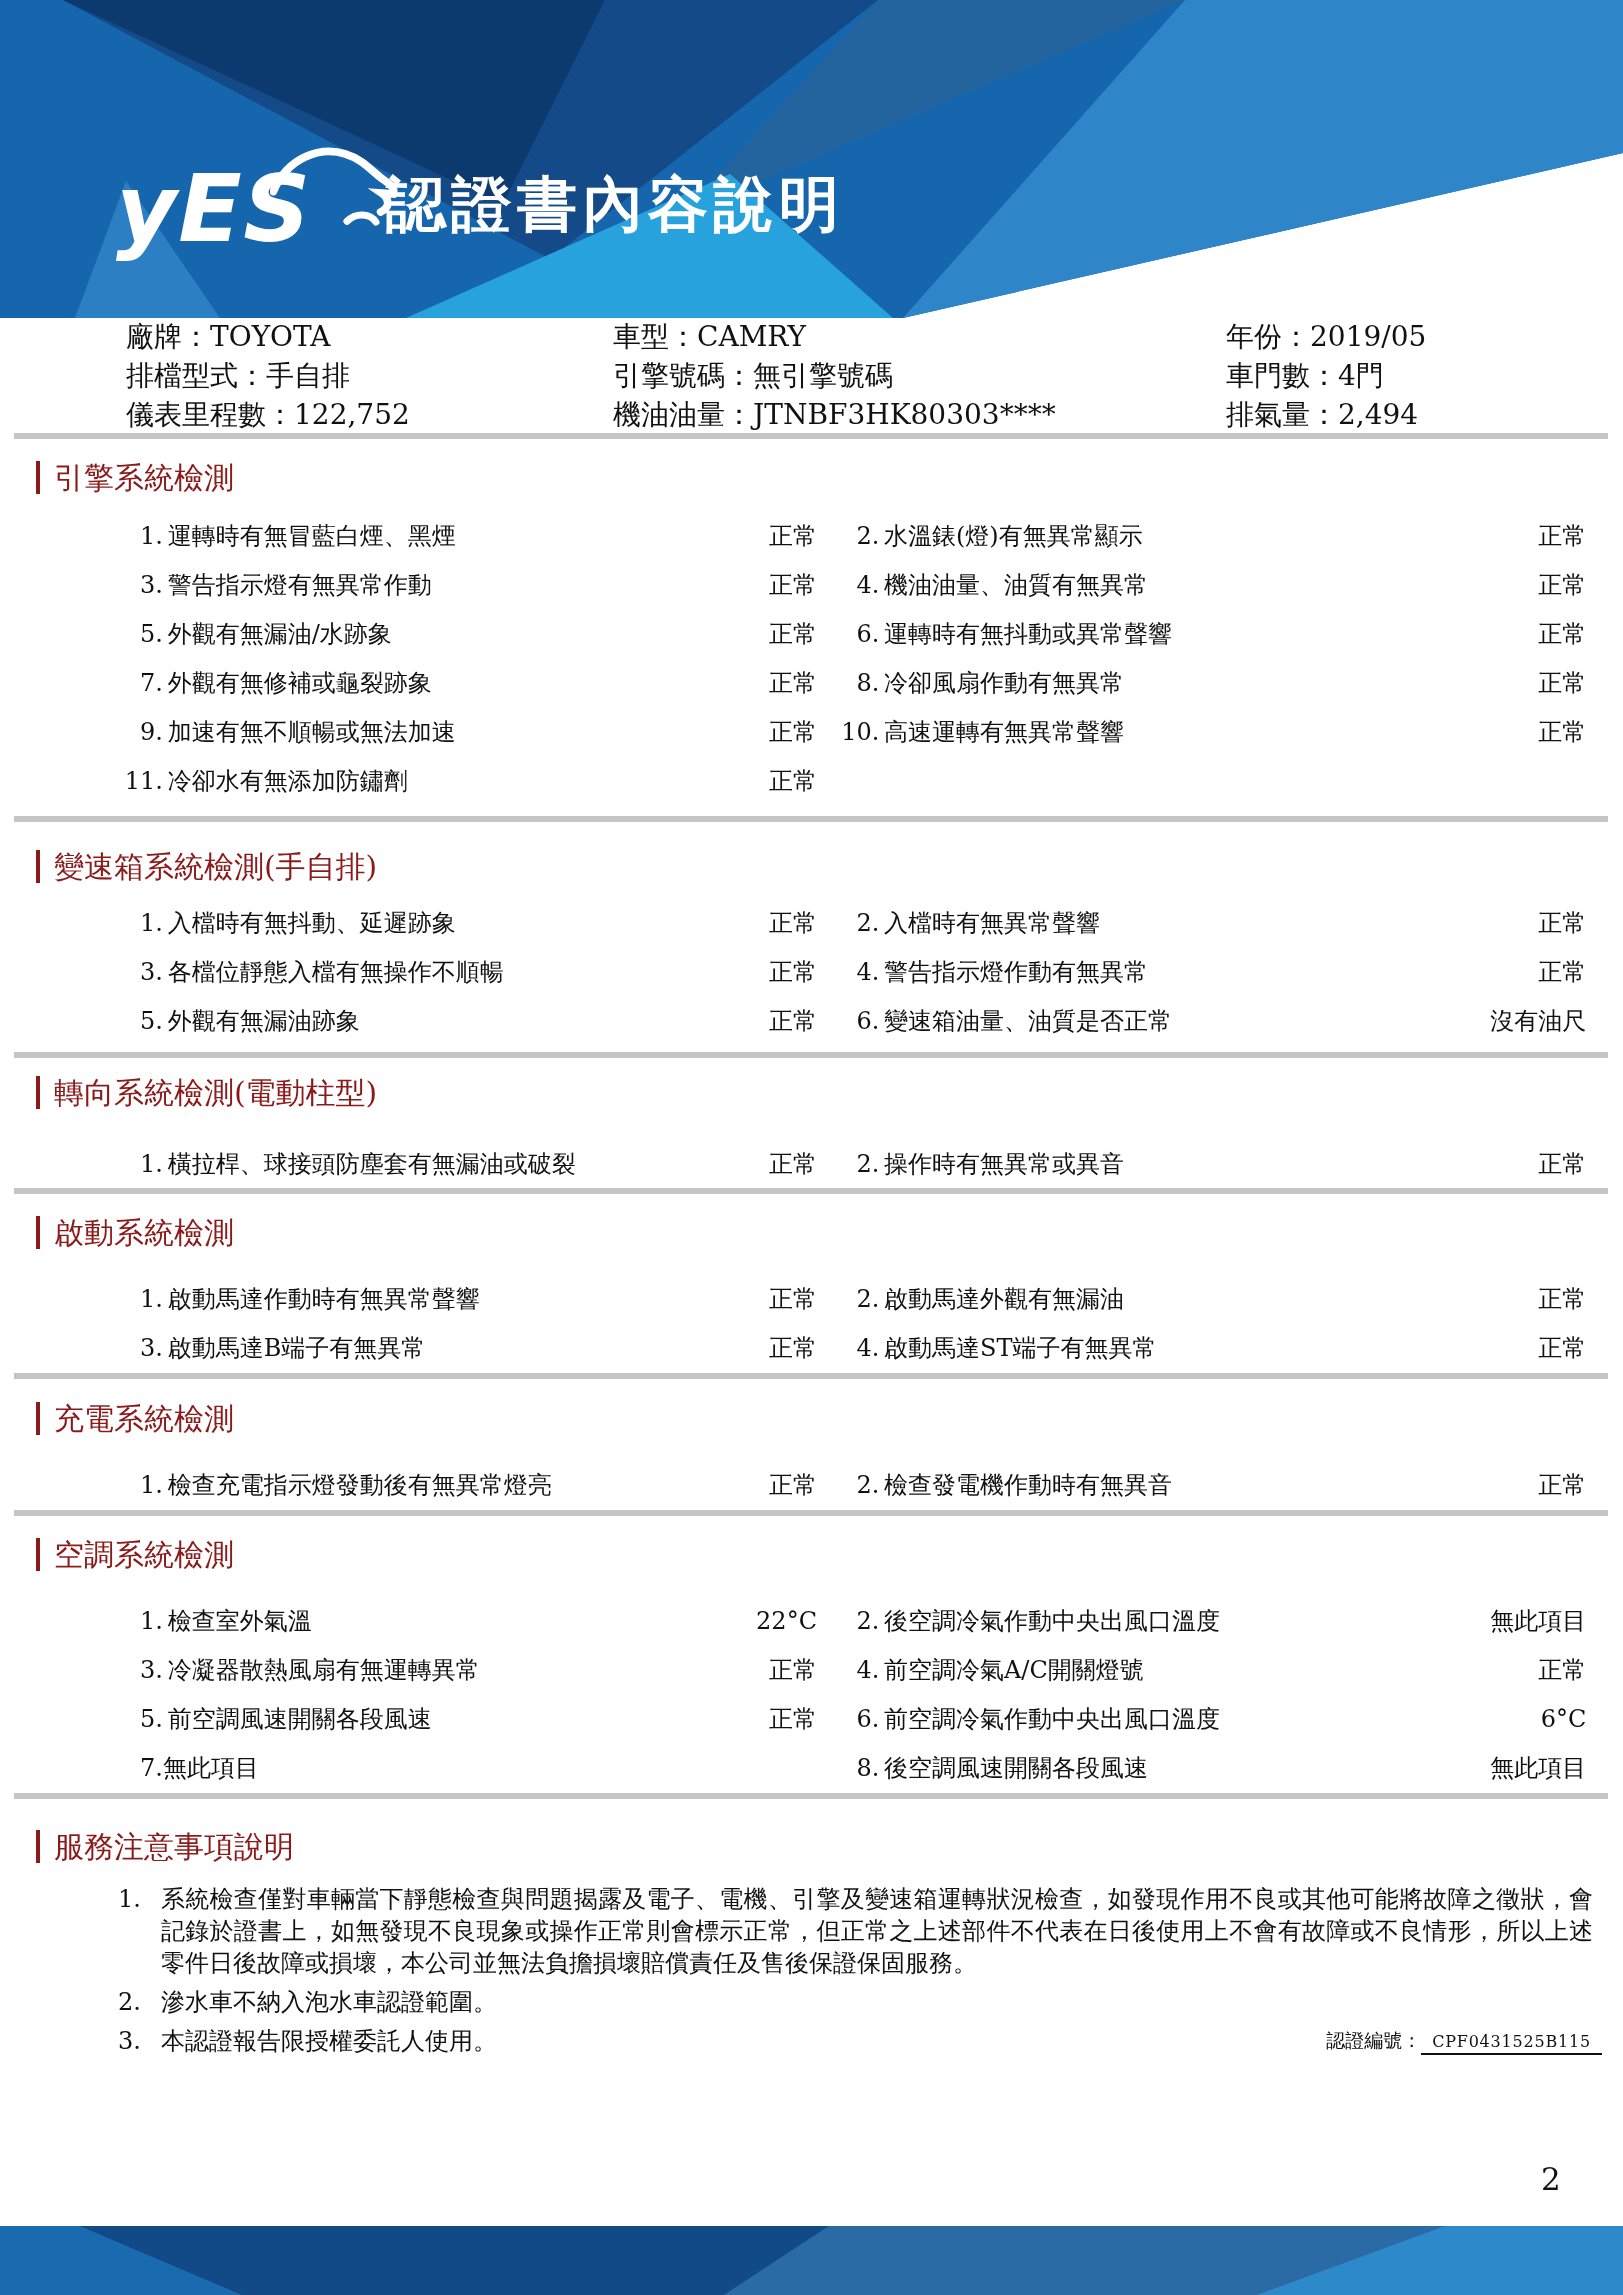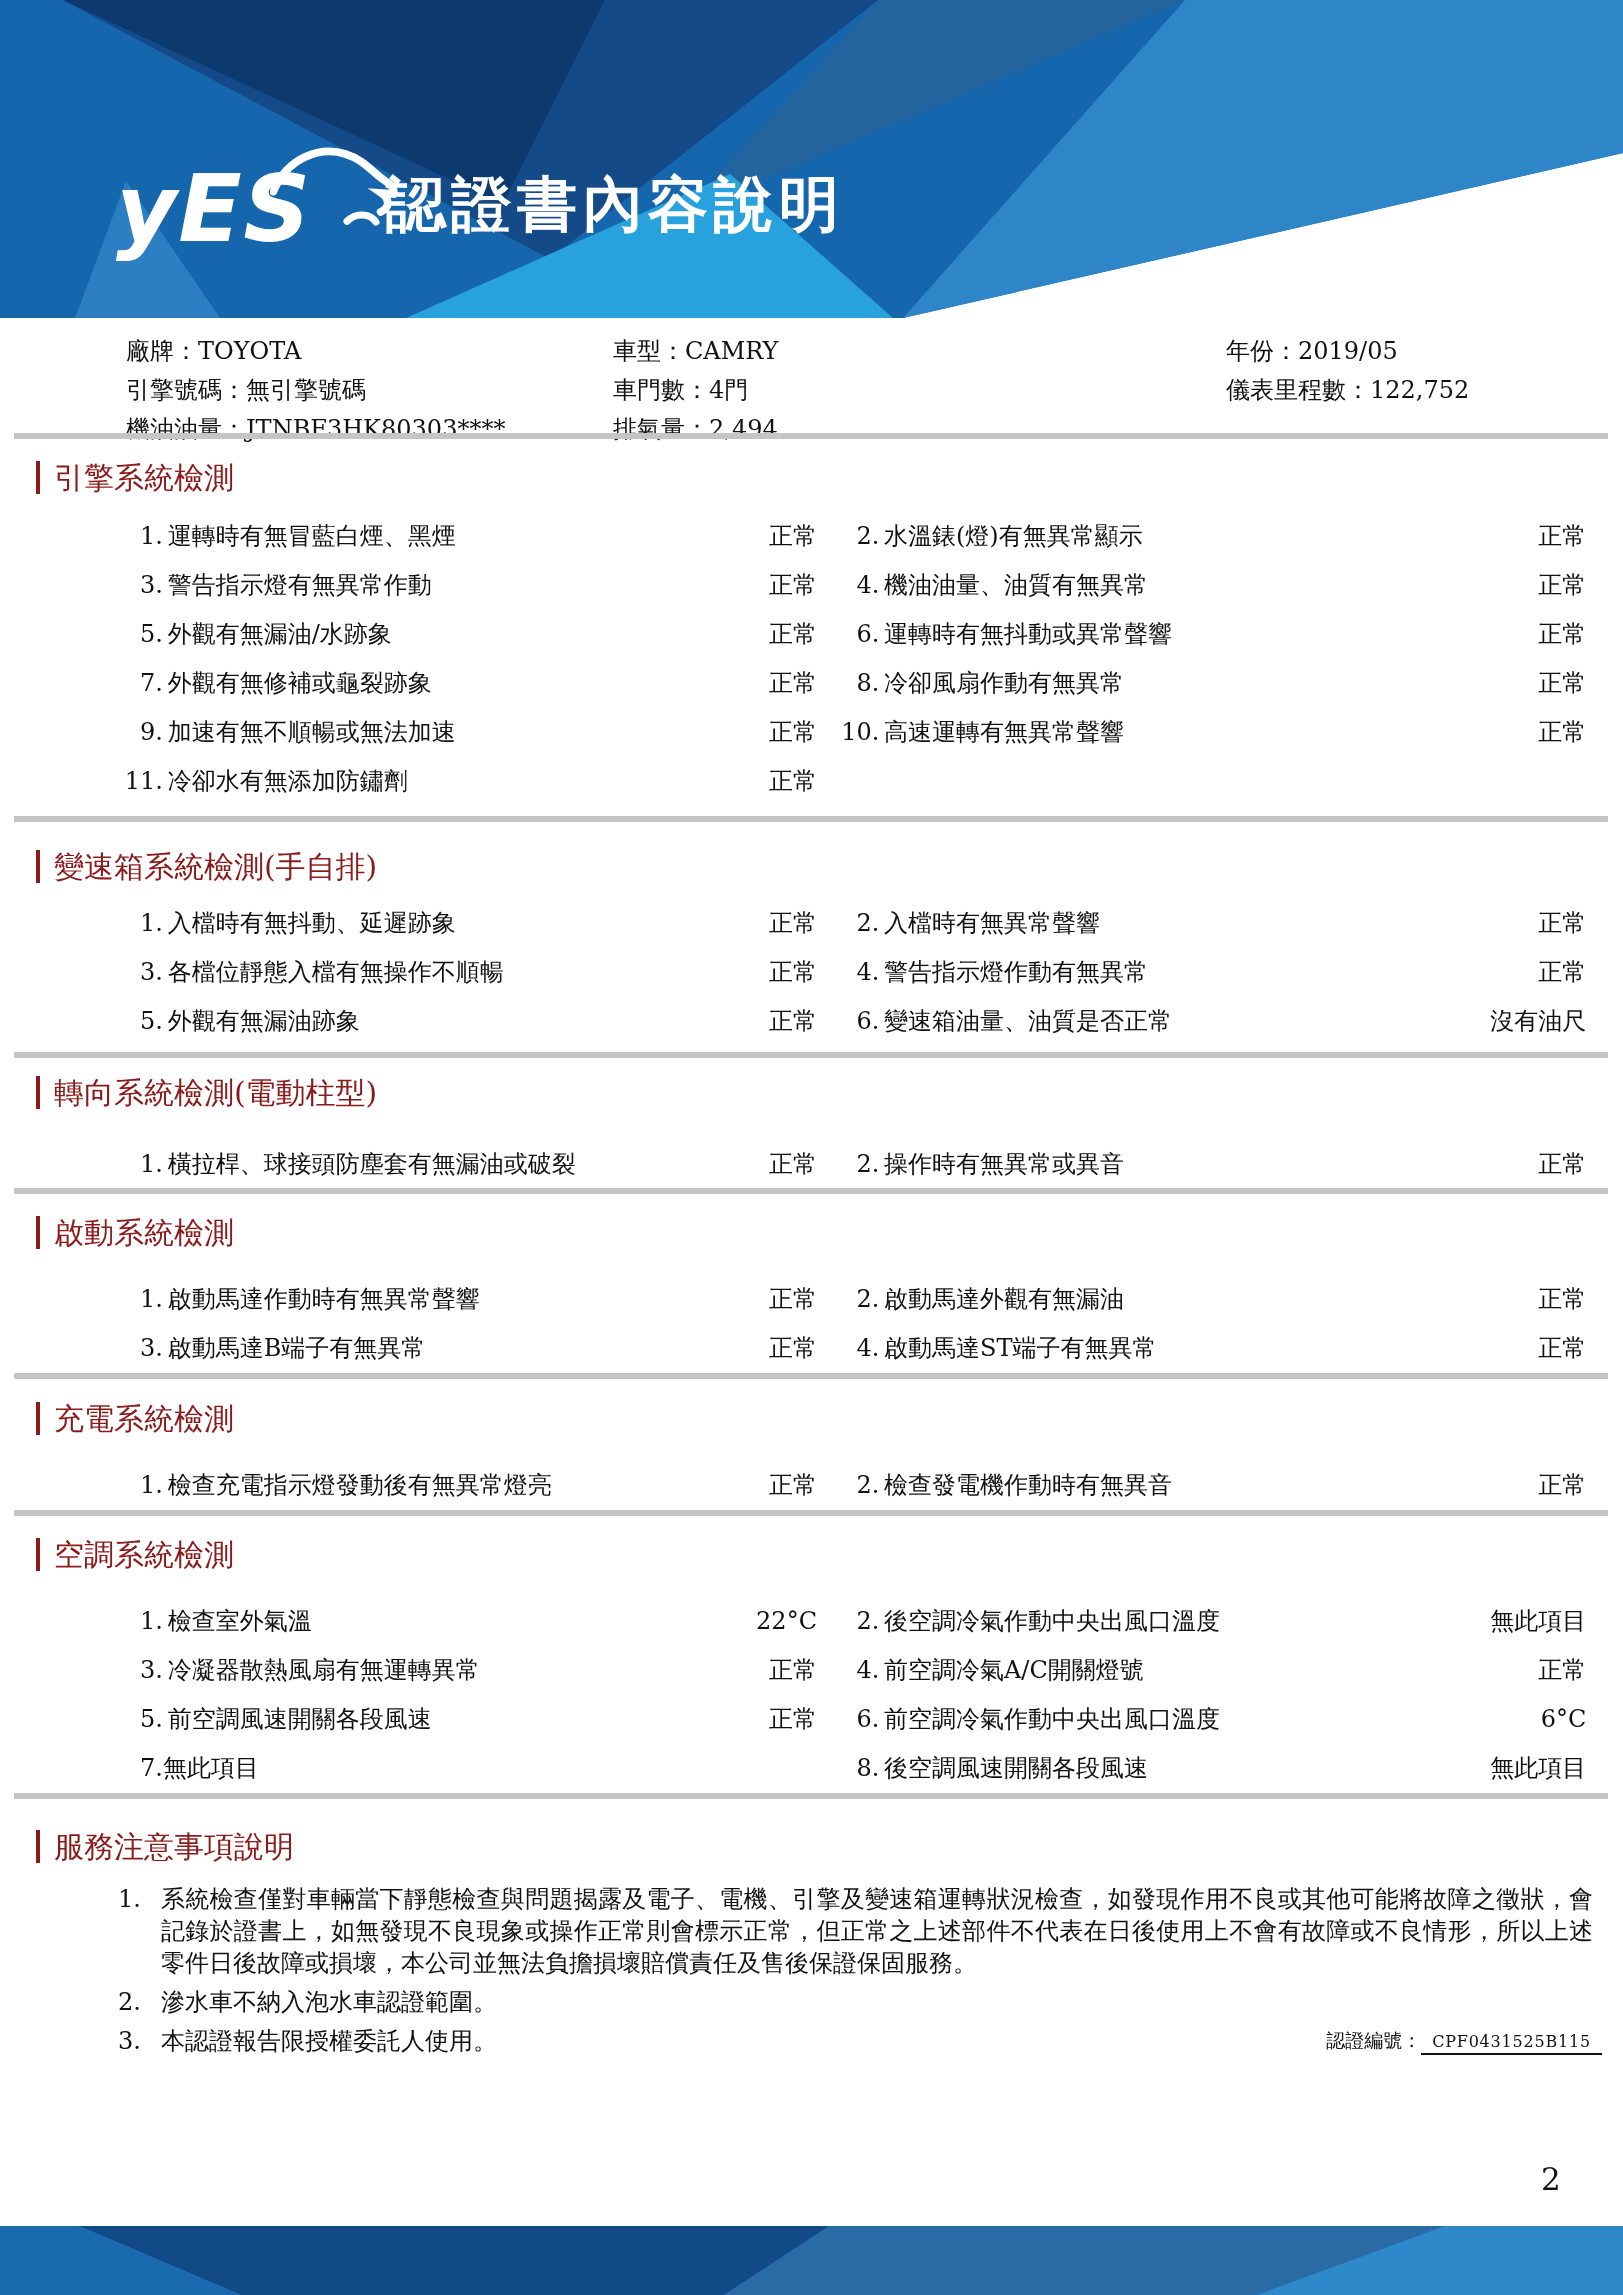--- a/index.html
+++ b/index.html
@@ -25,21 +25,21 @@
   .brand-car{position:absolute;left:154px;top:-3.1px;}
   .htitle{
     position:absolute;left:386px;top:165px;
     font-family:"DejaVu Sans","Liberation Sans",sans-serif;
     font-weight:bold;font-size:60px;color:#ffffff;letter-spacing:5.5px;white-space:nowrap;
   }
   
   .vinfo{
     position:absolute;left:126px;top:317px;width:1414px;
     display:grid;grid-template-columns:487px 613px auto;
-    font-size:24px;line-height:39px;margin-top:15px;
+    font-size:28px;line-height:39px;
   }
   
   .rule{position:absolute;left:14px;width:1594px;height:5.5px;background:#c5c5c5;}
   
   .sec{position:absolute;left:0;width:1623px;}
   .stitle{
     padding-left:36px;font-size:30px;line-height:39px;color:#8b1a1a;white-space:nowrap;
   }
   .sbar{display:inline-block;width:3.9px;height:33px;background:#8b1a1a;margin-right:14px;vertical-align:-5.5px;}
   .items{
@@ -86,20 +86,21 @@
         <path d="M98 100 C110 88 128 90 135 101" fill="none" stroke="#ffffff" stroke-width="9" stroke-linecap="round"></path>
       </svg>
     </div>
     <div class="htitle">認證書內容說明</div>
   </div>
 
   <div class="vinfo">
     <span>廠牌：TOYOTA</span>
     <span>車型：CAMRY</span>
     <span>年份：2019/05</span>
+    <span>排檔型式：手自排</span>
     <span>引擎號碼：無引擎號碼</span>
     <span>車門數：4門</span>
     <span>儀表里程數：122,752</span>
     <span>機油油量：JTNBF3HK80303****</span>
     <span>排氣量：2,494</span>
   </div>
 
   <div class="rule" style="top:433px"></div>
   <div class="rule" style="top:816px"></div>
   <div class="rule" style="top:1052px"></div>

